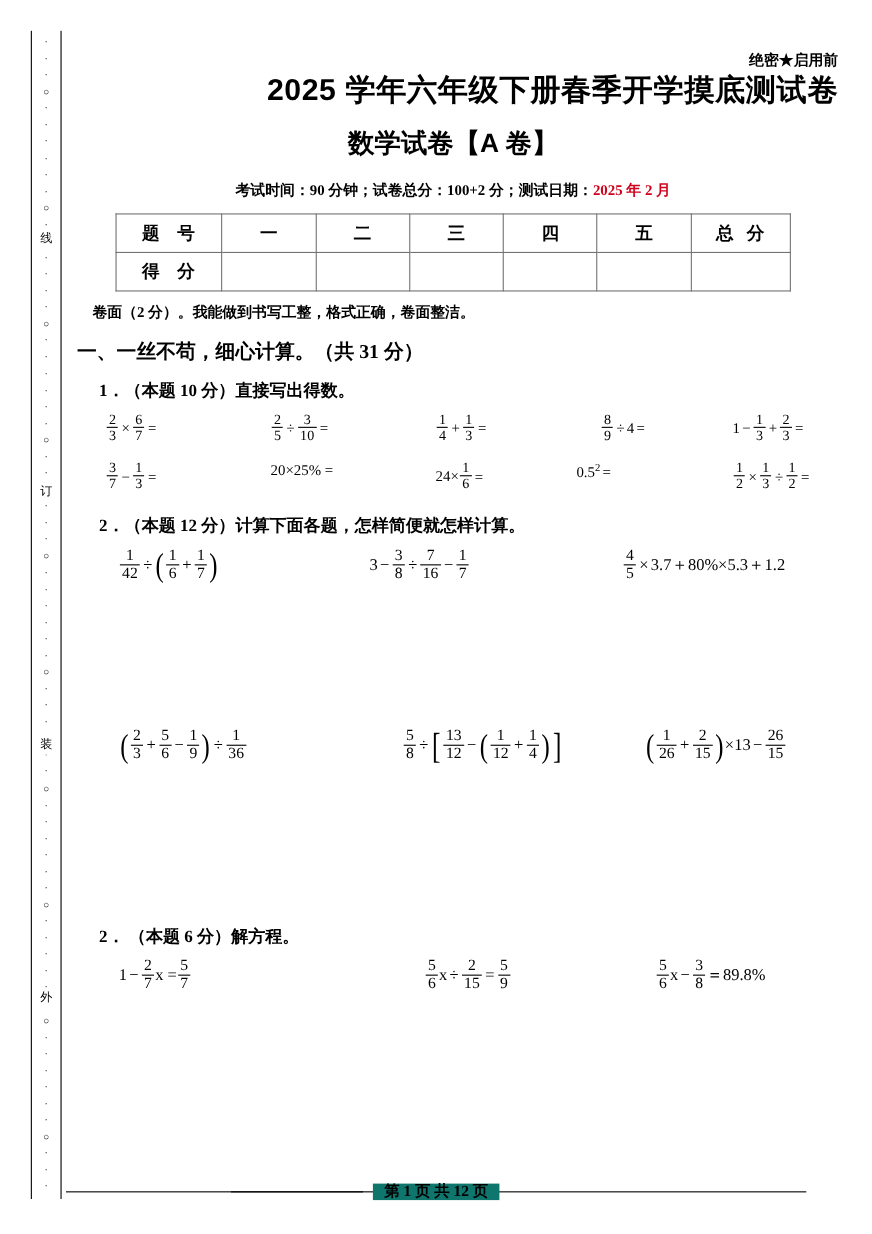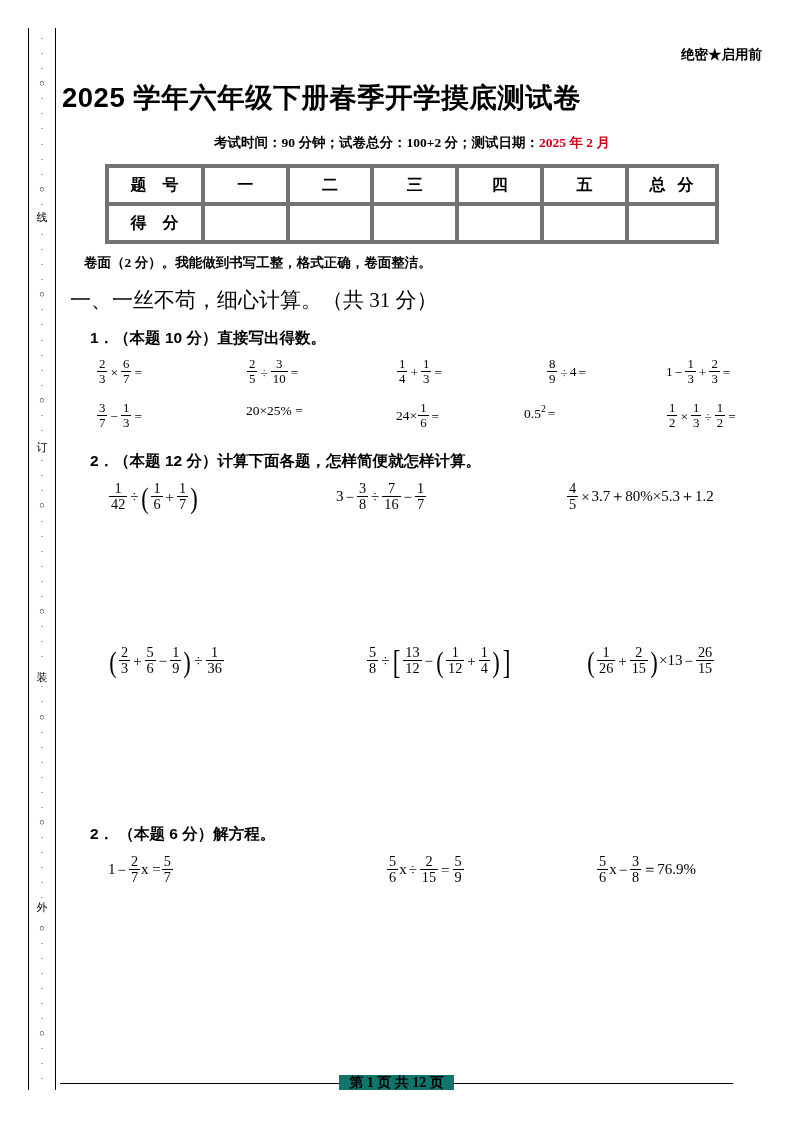--- a/index.html
+++ b/index.html
@@ -83,26 +83,25 @@
   }
   .dot-right {
     position: absolute;
     right: 40px;
     top: 42px;
     font-size: 12px;
     color: #000;
   }
 
   .title-main {
-    text-align: left;
+    text-align: right;
     font-family: "Liberation Sans", sans-serif;
     font-weight: bold;
     font-size: 27.5px;
     letter-spacing: 0.5px;
-    margin-top: 16px;
   }
   .title-sub {
     text-align: center;
     font-family: "Liberation Sans", sans-serif;
     font-weight: bold;
     font-size: 24px;
     margin-top: 14px;
   }
   .exam-meta {
     text-align: center;
@@ -113,47 +112,47 @@
   }
   .exam-meta .date-red { color: #d0021b; }
 
   
   table.score-table {
     border-collapse: collapse;
     margin: 12px auto 0 auto;
     width: 614px;
   }
   table.score-table td {
-    border: 4px solid #737373;
+    border: 1px solid #737373;
     height: 32px;
     text-align: center;
     vertical-align: middle;
     font-family: "Liberation Serif", serif;
     font-weight: bold;
     font-size: 16px;
   }
   table.score-table td.hdr-label { width: 92px; letter-spacing: 6px; padding-left: 6px;}
   table.score-table td.col { width: 86px; }
   table.score-table td.total { width: 88px; letter-spacing: 4px; padding-left: 4px;}
 
   .note-line {
     font-family: "Liberation Serif", serif;
     font-weight: bold;
     font-size: 13.5px;
     margin: 10px 0 0 22px;
   }
 
   .section-head {
     font-family: "Liberation Serif", serif;
-    font-weight: normal;
-    font-size: 21px;
+    font-weight: bold;
+    font-size: 18px;
     margin: 14px 0 0 8px;
   }
   .q-head {
-    font-family: Liberation Sans, sans-serif;
+    font-family: Liberation Serif, serif;
     font-weight: bold;
     font-size: 15.5px;
     margin: 14px 0 0 28px;
   }
 
   
   .row {
     position: relative;
     margin-top: 10px;
     margin-left: 34px;
@@ -330,20 +329,21 @@
     <div class="seal-word w4">外</div>
   </div>
 
   <div class="dot-right">·</div>
 
   <div class="content">
 
     <div class="secret-line">绝密★启用前</div>
 
     <div class="title-main">2025 学年六年级下册春季开学摸底测试卷</div>
+    <div class="title-sub">数学试卷【A 卷】</div>
 
     <div class="exam-meta">
       <span>考试时间：90 分钟；试卷总分：100+2 分；测试日期：</span><span class="date-red">2025 年 2 月</span>
     </div>
 
     <table class="score-table">
       <tbody>
           <tr>
         <td class="hdr-label">题  号</td>
         <td class="col">一</td>
@@ -396,21 +396,21 @@
         <span class="expr big" style="left: 12px;"><span class="paren">(</span><span class="frac"><span class="num">2</span><span class="den">3</span></span><span class="op">+</span><span class="frac"><span class="num">5</span><span class="den">6</span></span><span class="op">−</span><span class="frac"><span class="num">1</span><span class="den">9</span></span><span class="paren">)</span><span class="op">÷</span><span class="frac"><span class="num">1</span><span class="den">36</span></span></span>
         <span class="expr big" style="left: 270px;"><span class="frac"><span class="num">5</span><span class="den">8</span></span><span class="op">÷</span><span class="brack">[</span><span class="frac"><span class="num">13</span><span class="den">12</span></span><span class="op">−</span><span class="paren">(</span><span class="frac"><span class="num">1</span><span class="den">12</span></span><span class="op">+</span><span class="frac"><span class="num">1</span><span class="den">4</span></span><span class="paren">)</span><span class="brack">]</span></span>
         <span class="expr big" style="left: 490px;"><span class="paren">(</span><span class="frac"><span class="num">1</span><span class="den">26</span></span><span class="op">+</span><span class="frac"><span class="num">2</span><span class="den">15</span></span><span class="paren">)</span><span>×13</span><span class="op">−</span><span class="frac"><span class="num">26</span><span class="den">15</span></span></span>
       </div>
     <div class="gap-lg"></div>
 
     <div class="q-head">2． （本题 6 分）解方程。</div>
     <div id="q3r1" class="row">
         <span class="expr big" style="left: 12px;"><span>1</span><span class="op">−</span><span class="frac"><span class="num">2</span><span class="den">7</span></span><span>x =</span><span class="frac"><span class="num">5</span><span class="den">7</span></span></span>
         <span class="expr big" style="left: 290px;"><span class="frac"><span class="num">5</span><span class="den">6</span></span><span>x</span><span class="op">÷</span><span class="frac"><span class="num">2</span><span class="den">15</span></span><span class="op">=</span><span class="frac"><span class="num">5</span><span class="den">9</span></span></span>
-        <span class="expr big" style="left: 500px;"><span class="frac"><span class="num">5</span><span class="den">6</span></span><span>x</span><span class="op">−</span><span class="frac"><span class="num">3</span><span class="den">8</span></span><span>＝76.9%</span></span>
+        <span class="expr big" style="left: 500px;"><span class="frac"><span class="num">5</span><span class="den">6</span></span><span>x</span><span class="op">−</span><span class="frac"><span class="num">3</span><span class="den">8</span></span><span>＝89.8%</span></span>
       </div>
 
   </div>
 
   <div class="footer">
     <span class="rule-l"></span>
     <span class="rule"></span>
     <span class="txt">第 1 页 共 12 页</span>
   </div>
 

